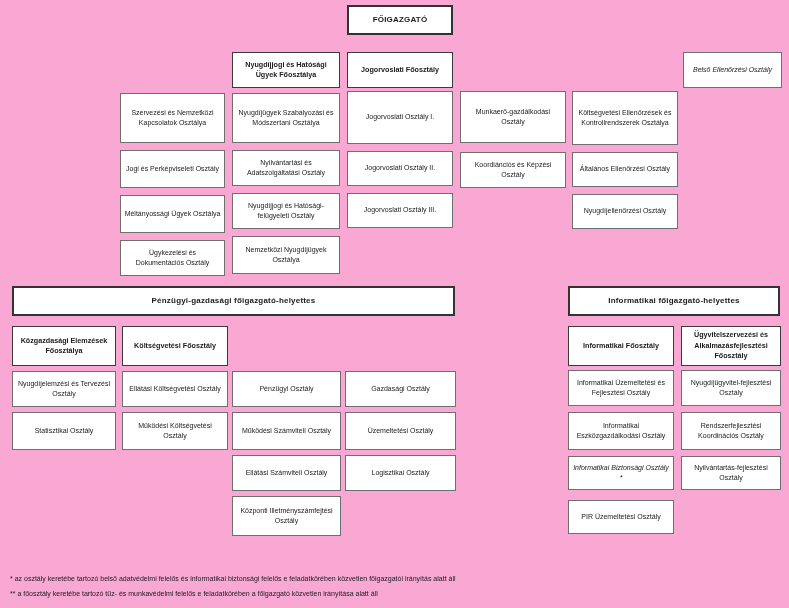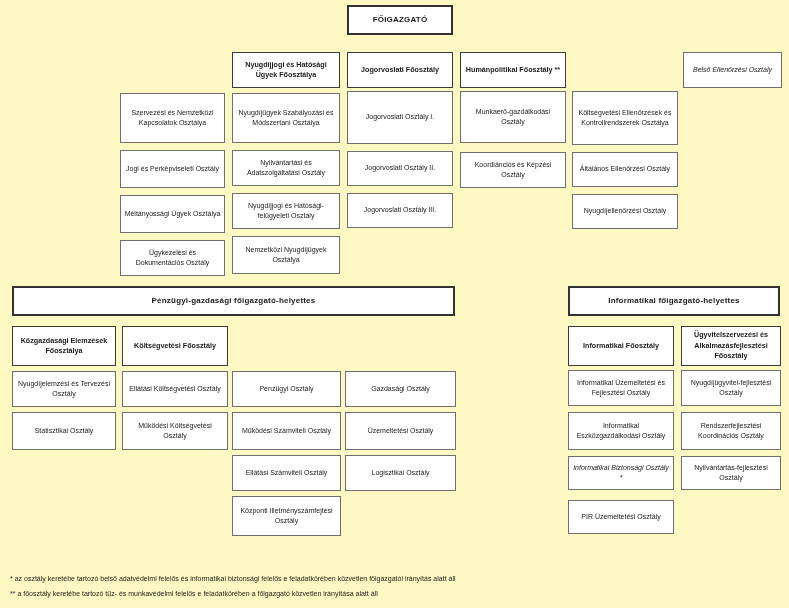--- a/index.html
+++ b/index.html
@@ -1,19 +1,19 @@
 <!DOCTYPE html>
 <html><head>
 <meta charset="utf-8">
 <style>
   html,body{margin:0;padding:0;background:#fff;}
   #canvas{
     position:relative;
     width:789px;height:608px;
-    background:#fef9c3;
+    background:#f9a8d4;
     font-family:"Liberation Sans", sans-serif;
     color:#1a1a1a;
     overflow:hidden;
   }
   .box{
     position:absolute;
     box-sizing:border-box;
     display:flex;
     align-items:center;
     justify-content:center;
@@ -111,21 +111,20 @@
 </style>
 </head>
 <body>
 
 <div id="canvas">
 
   <div id="root-box" class="box big">FŐIGAZGATÓ</div>
 
   <div id="h-t2" class="box hdr">Nyugdíjjogi és Hatósági Ügyek Főosztálya</div>
   <div id="h-t3" class="box hdr">Jogorvoslati Főosztály</div>
-  <div id="h-t4" class="box hdr">Humánpolitikai Főosztály **</div>
   <div id="b-belso" class="box italic">Belső Ellenőrzési Osztály</div>
 
   <div id="i-t1-0" class="box">Szervezési és Nemzetközi Kapcsolatok Osztálya</div>
   <div id="i-t1-1" class="box">Jogi és Perképviseleti Osztály</div>
   <div id="i-t1-2" class="box">Méltányossági Ügyek Osztálya</div>
   <div id="i-t1-3" class="box">Ügykezelési és Dokumentációs Osztály</div>
 
   <div id="i-t2-0" class="box">Nyugdíjügyek Szabályozási és Módszertani Osztálya</div>
   <div id="i-t2-1" class="box">Nyilvántartási és Adatszolgáltatási Osztály</div>
   <div id="i-t2-2" class="box">Nyugdíjjogi és Hatósági-felügyeleti Osztály</div>

